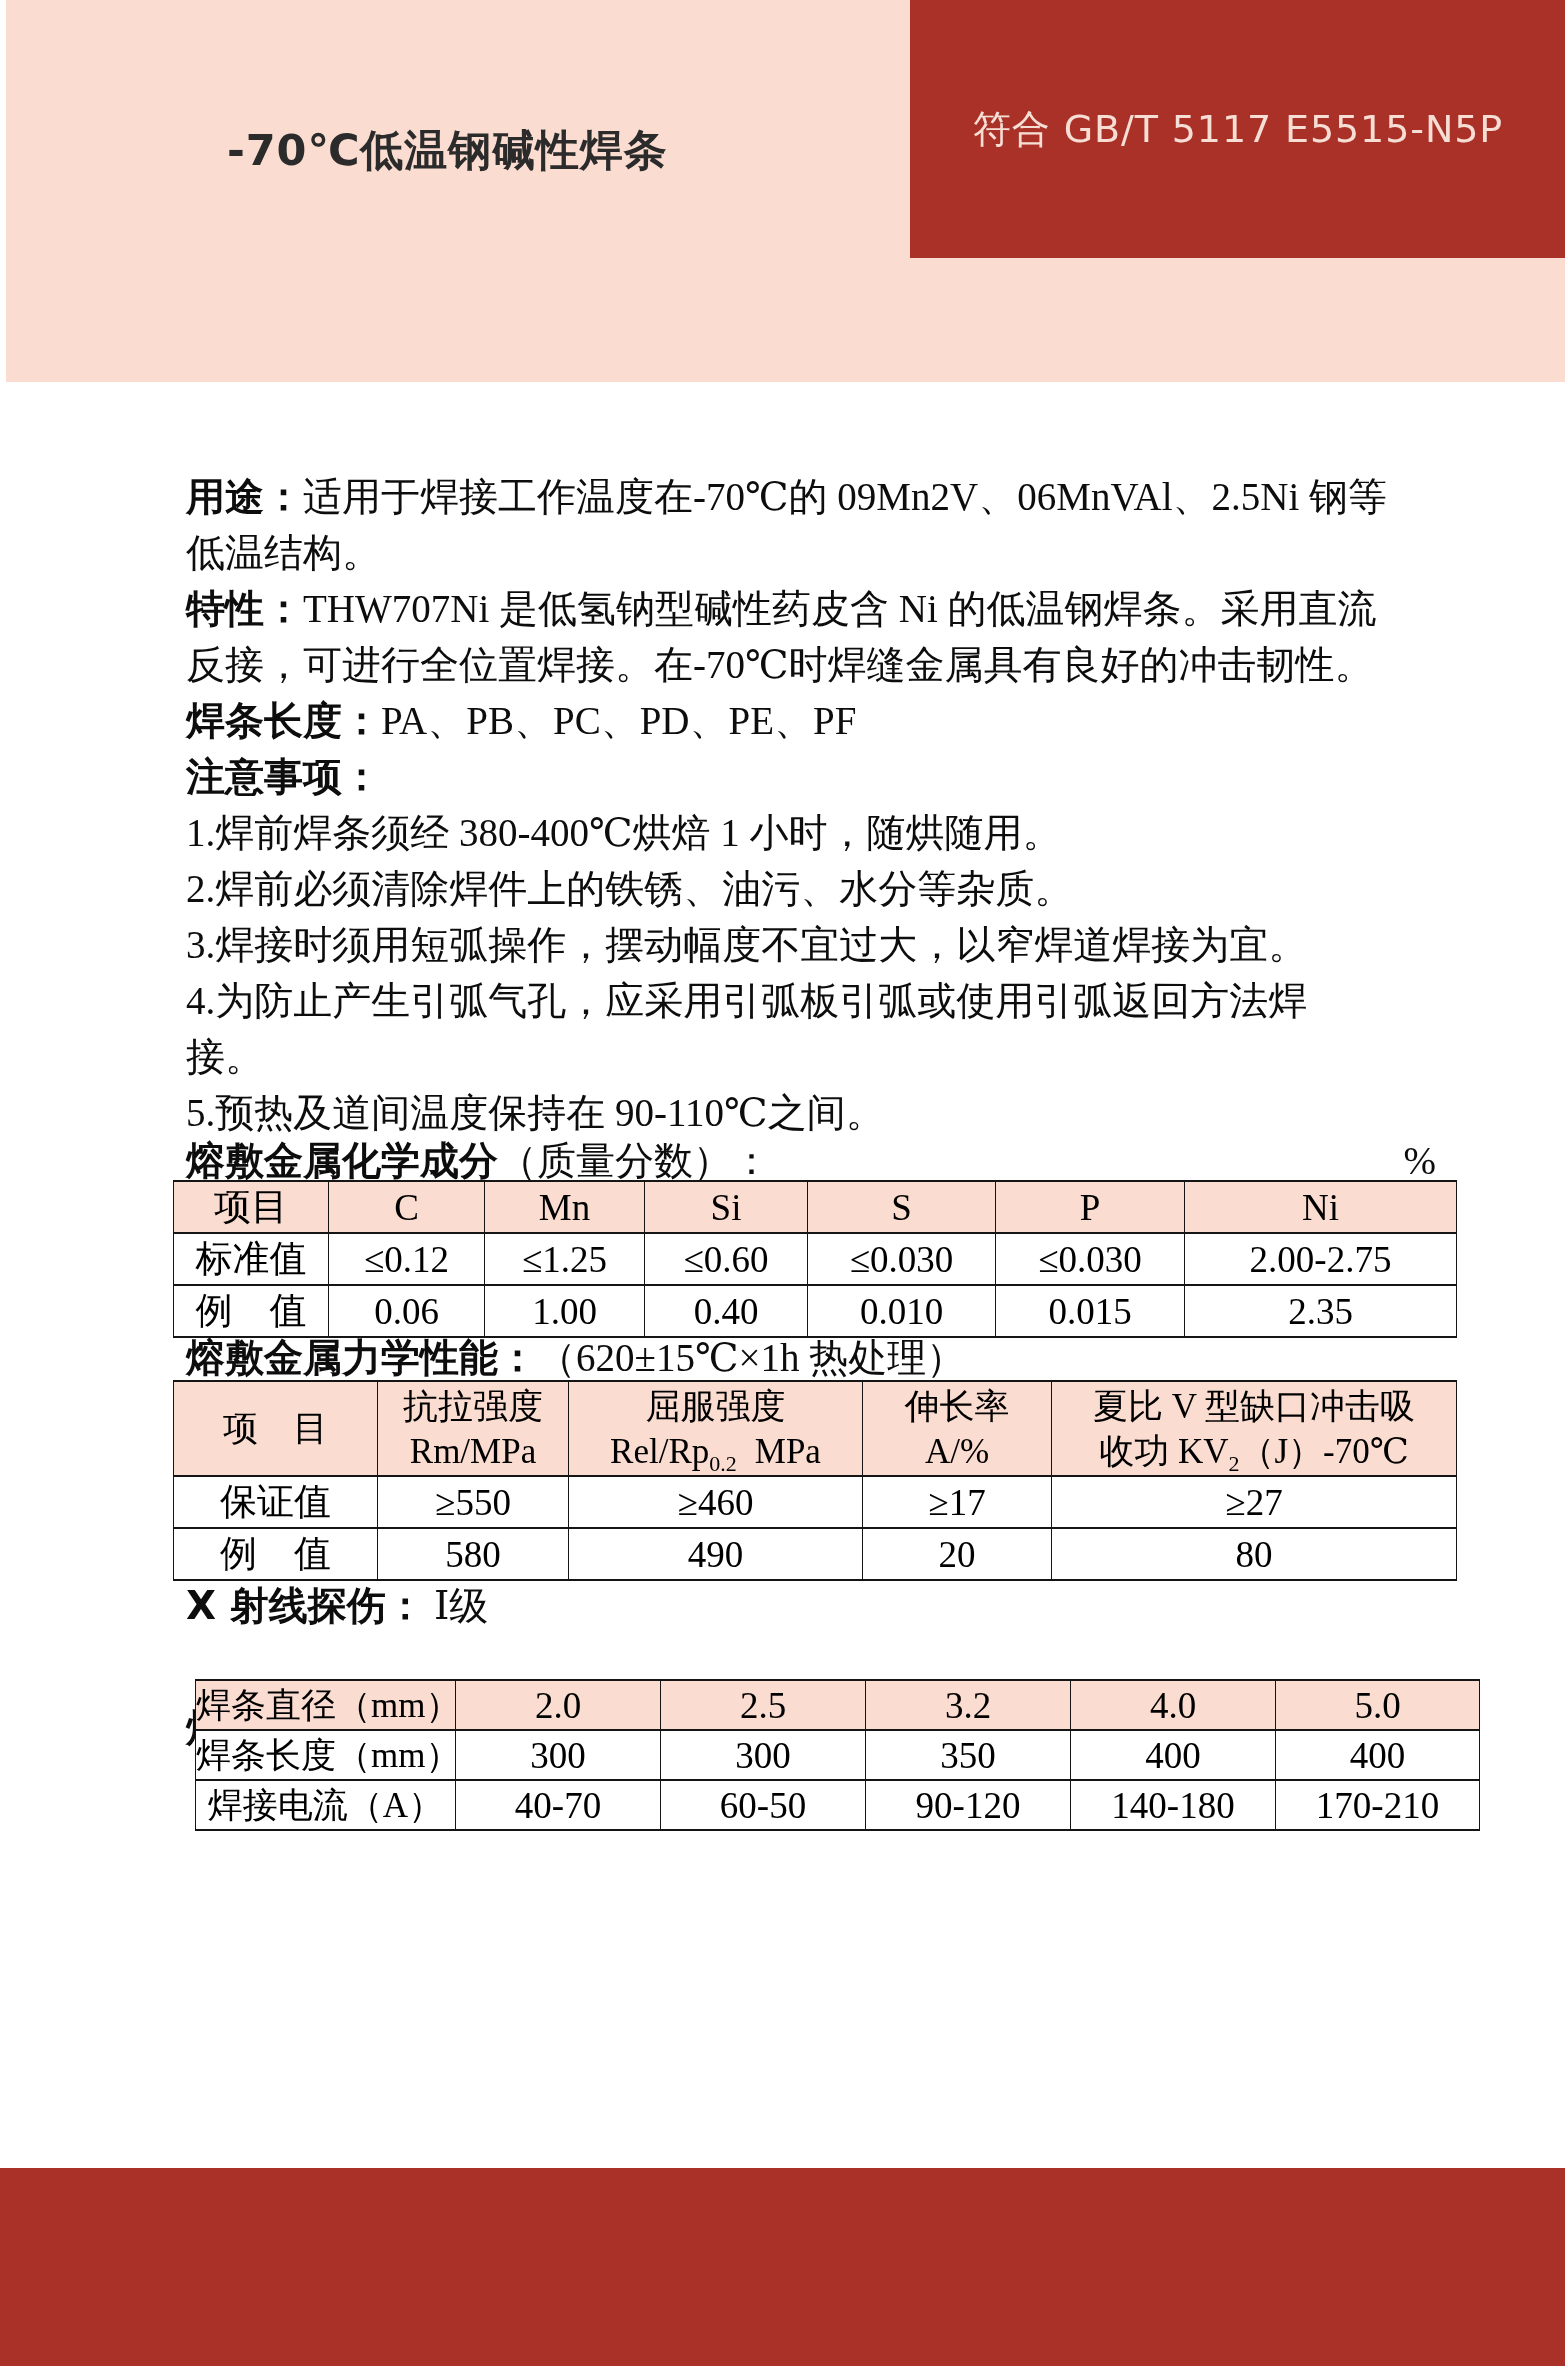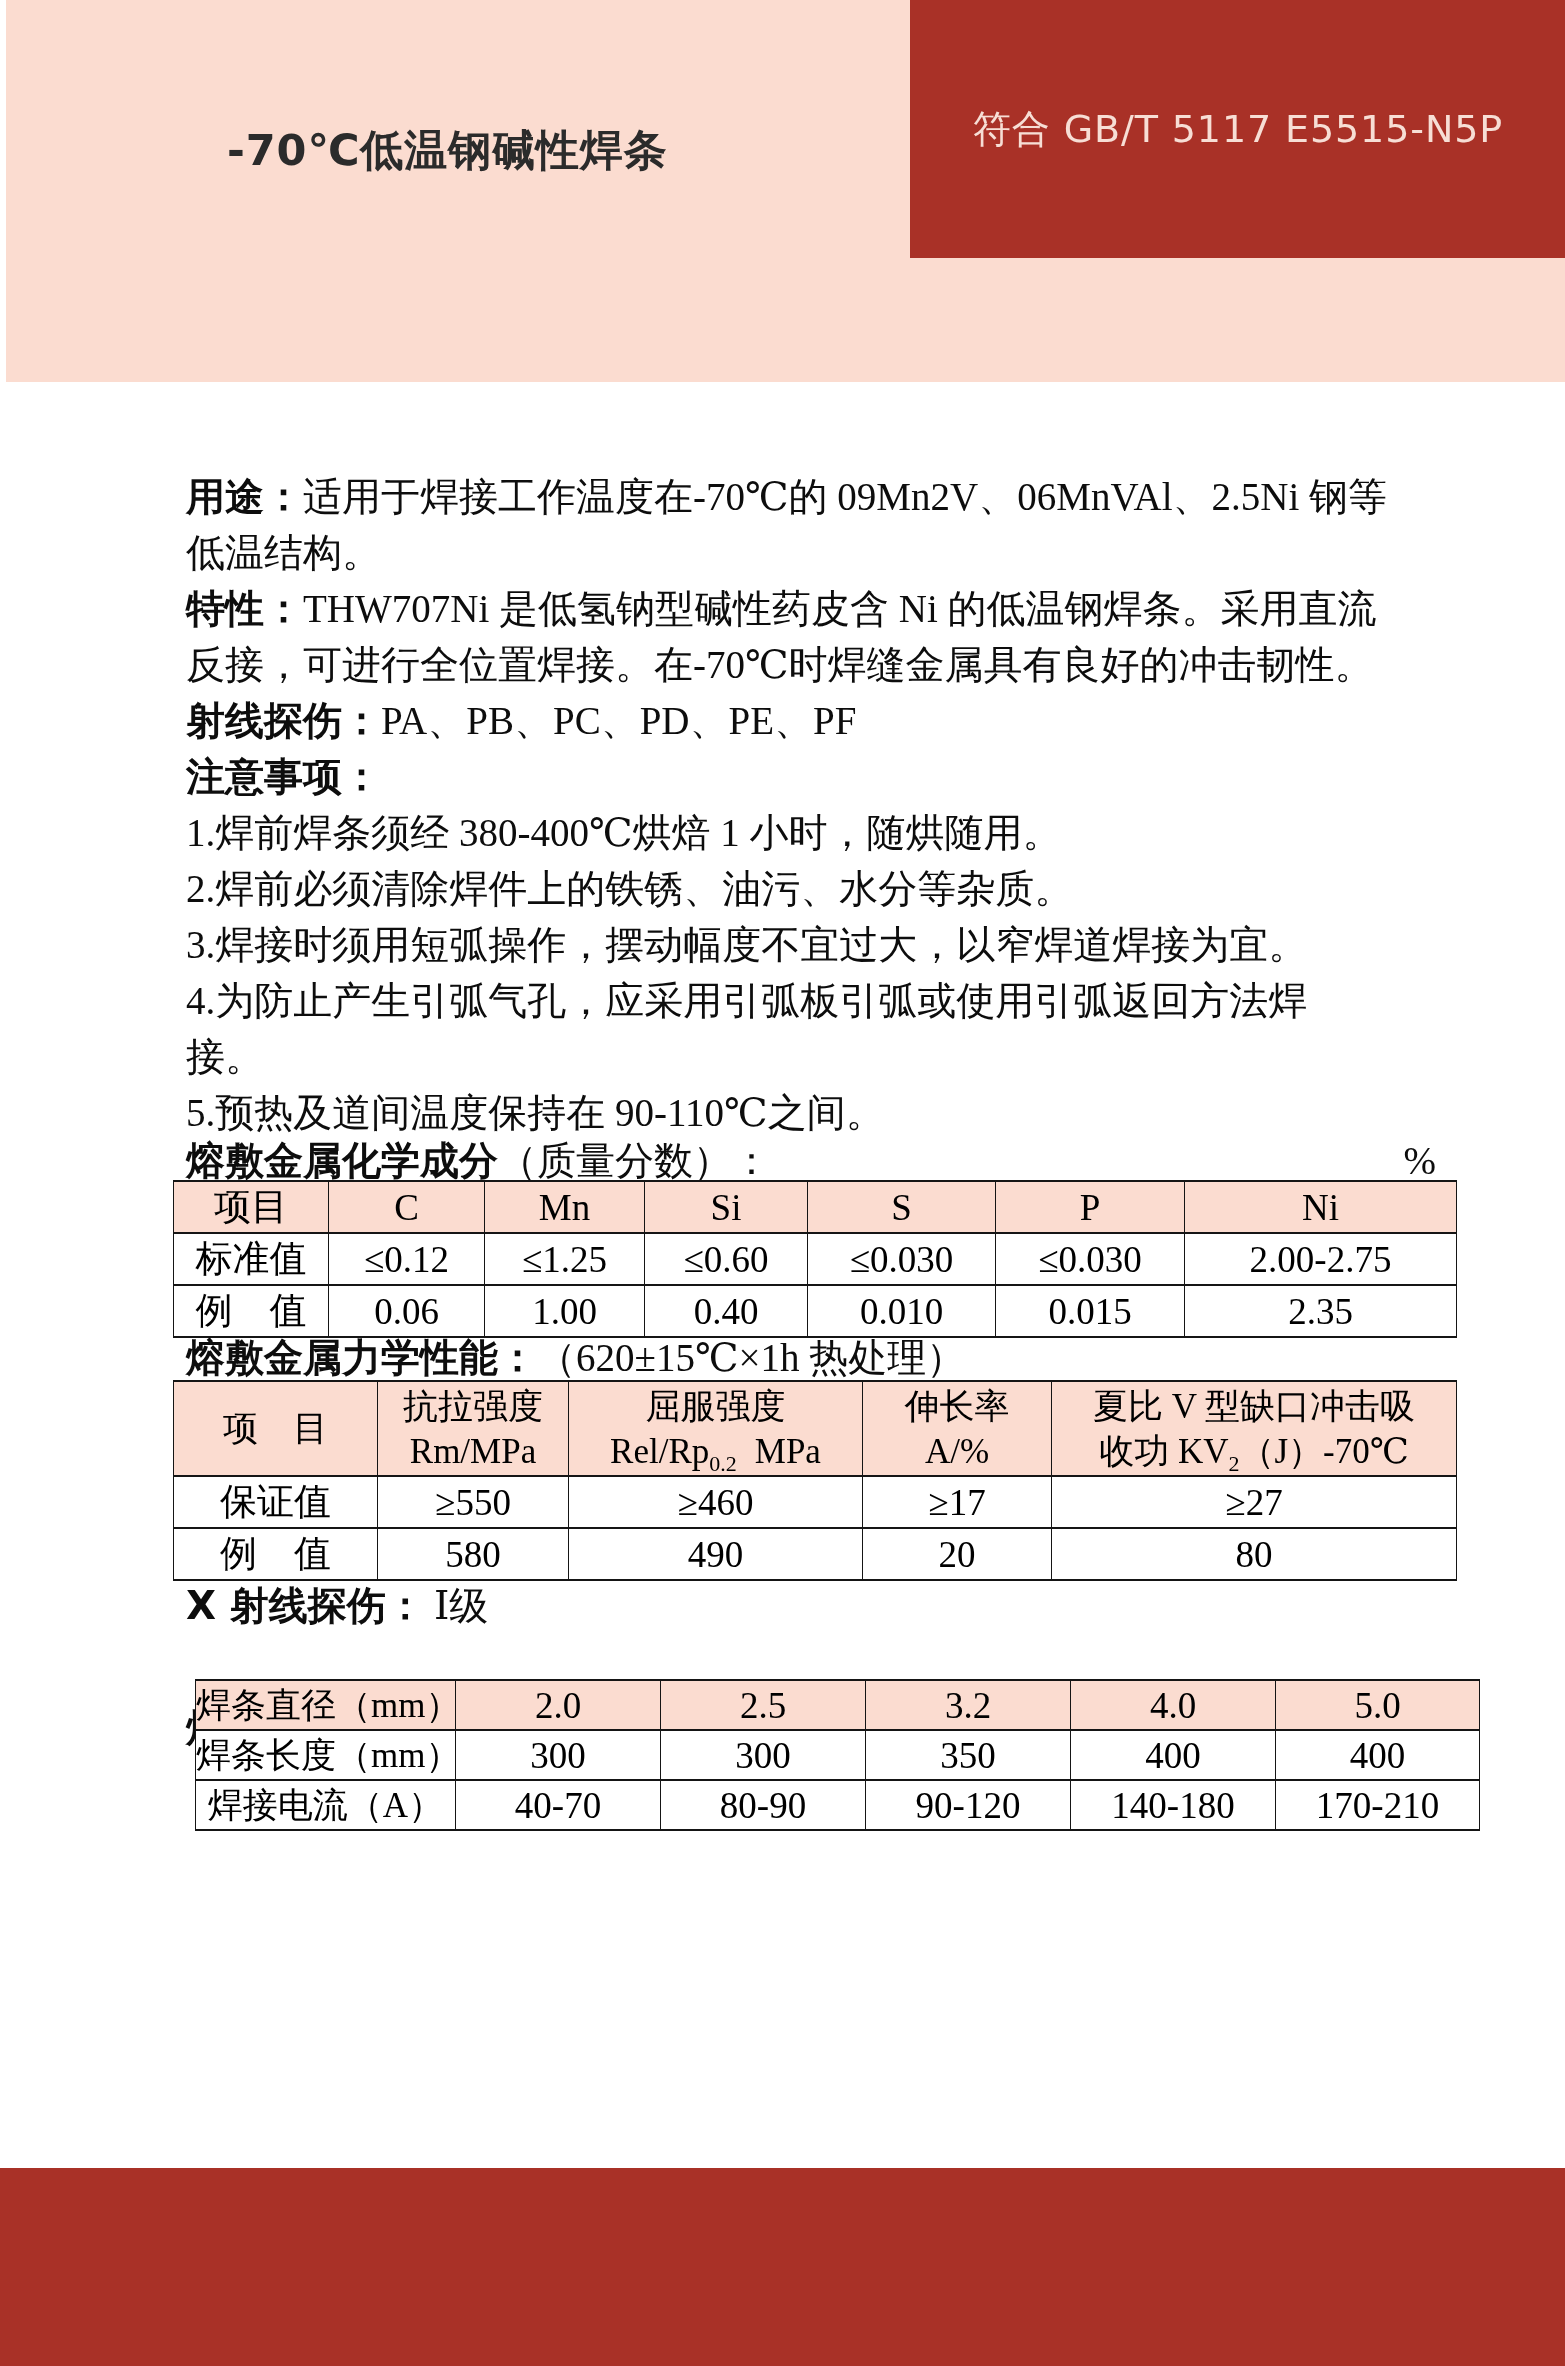--- a/index.html
+++ b/index.html
@@ -70,21 +70,21 @@
     <div class="badge">
       <span class="badge-text">符合 GB/T 5117 E5515-N5P</span>
     </div>
   </div>
 
   <div class="para">
     <p class="line"><span class="lbl">用途：</span><span>适用于焊接工作温度在-70℃的 09Mn2V、06MnVAl、2.5Ni 钢等</span></p>
     <p class="line"><span>低温结构。</span></p>
     <p class="line"><span class="lbl">特性：</span><span>THW707Ni 是低氢钠型碱性药皮含 Ni 的低温钢焊条。采用直流</span></p>
     <p class="line"><span>反接，可进行全位置焊接。在-70℃时焊缝金属具有良好的冲击韧性。</span></p>
-    <p class="line"><span class="lbl">射线探伤：</span><span>PA、PB、PC、PD、PE、PF</span></p>
+    <p class="line"><span class="lbl">焊条长度：</span><span>PA、PB、PC、PD、PE、PF</span></p>
     <p class="line"><span class="lbl">注意事项：</span></p>
     <p class="line">1.焊前焊条须经 380-400℃烘焙 1 小时，随烘随用。</p>
     <p class="line">2.焊前必须清除焊件上的铁锈、油污、水分等杂质。</p>
     <p class="line">3.焊接时须用短弧操作，摆动幅度不宜过大，以窄焊道焊接为宜。</p>
     <p class="line">4.为防止产生引弧气孔，应采用引弧板引弧或使用引弧返回方法焊</p>
     <p class="line">接。</p>
     <p class="line">5.预热及道间温度保持在 90-110℃之间。</p>
   </div>
 
   <div class="abs-line heading-chem">
@@ -212,21 +212,21 @@
         <td class="rowhd">焊条长度（mm）</td>
         <td>300</td>
         <td>300</td>
         <td>350</td>
         <td>400</td>
         <td>400</td>
       </tr>
       <tr>
         <td class="rowhd">焊接电流（A）</td>
         <td>40-70</td>
-        <td>80-90</td>
+        <td>60-50</td>
         <td>90-120</td>
         <td>140-180</td>
         <td>170-210</td>
       </tr>
     </tbody>
   </table>
 
   <div class="footer"></div>
 
 </div>

